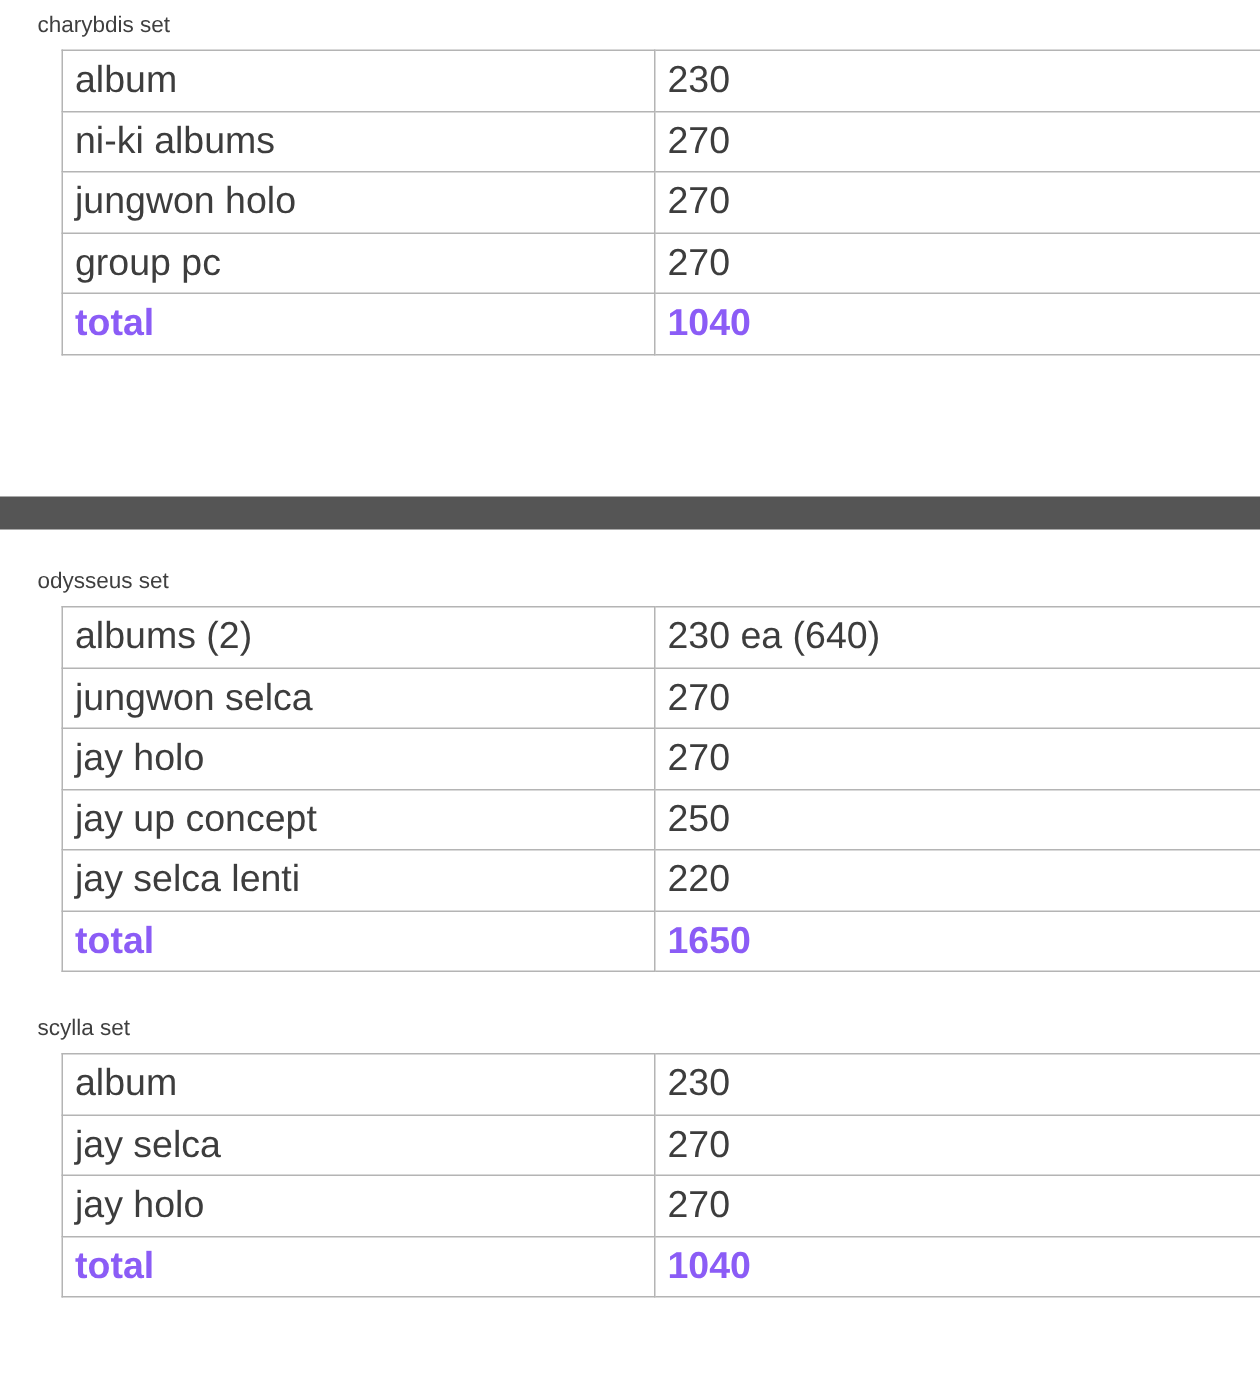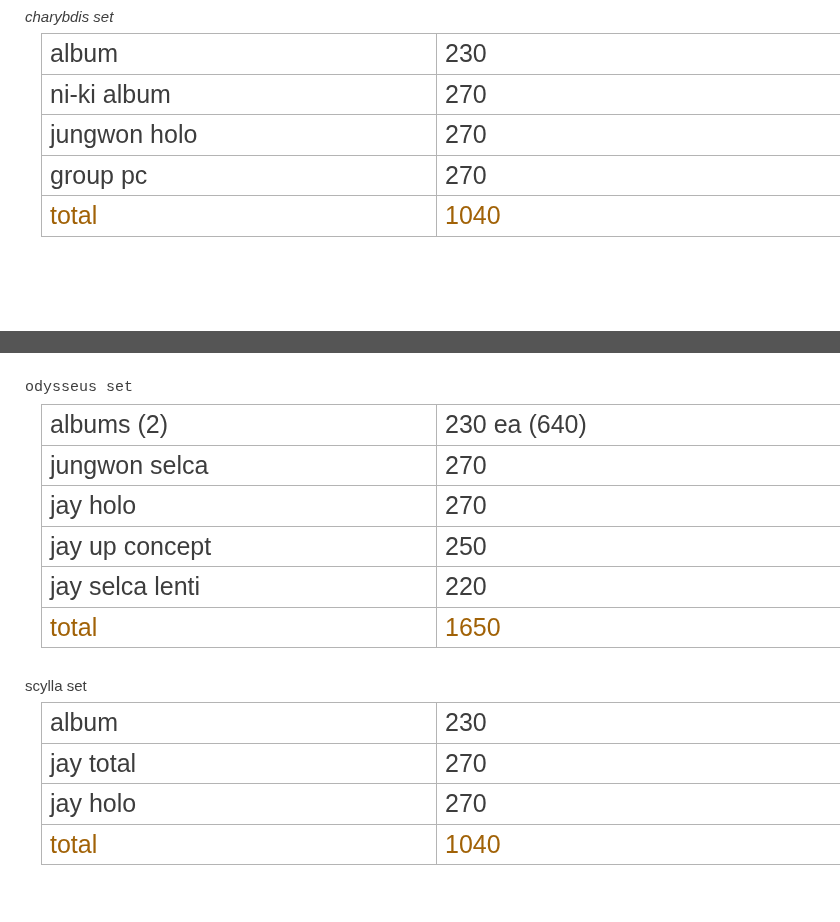--- a/index.html
+++ b/index.html
@@ -1,55 +1,55 @@
 <!DOCTYPE html>
 <html><head>
 <meta charset="utf-8">
 <style>
   html,body{margin:0;padding:0;background:#fff;}
   body{width:840px;height:922px;position:relative;overflow:hidden;font-family:"Liberation Sans","DejaVu Sans",sans-serif;color:#3a3a3a;}
   .caption{position:absolute;left:25px;font-size:15px;color:#3f3f3f;}
   table{position:absolute;left:41px;width:840px;border-collapse:collapse;table-layout:fixed;}
   td{border:1.5px solid #b4b4b4;height:39.5px;padding:0 0 0 8px;font-size:25px;color:#3d3d3d;vertical-align:middle;white-space:nowrap;overflow:hidden;}
   td.c1{width:386px;}
-  tr.total td{font-weight:normal;color:#a16207;}
+  tr.total td{font-weight:bold;color:#8b5cf6;}
   .band{position:absolute;left:0;top:331px;width:840px;height:22px;background:#555555;}
 </style>
 </head>
 <body>
 
-<div class="caption" style="top:8px;font-style:italic;">charybdis set</div>
+<div class="caption" style="top:8px;">charybdis set</div>
 <table style="top:33px;">
   <tbody>
       <tr>
         <td class="c1">album</td>
         <td>230</td>
       </tr>
   <tr>
-        <td class="c1">ni-ki album</td>
+        <td class="c1">ni-ki albums</td>
         <td>270</td>
       </tr>
   <tr>
         <td class="c1">jungwon holo</td>
         <td>270</td>
       </tr>
   <tr>
         <td class="c1">group pc</td>
         <td>270</td>
       </tr>
   <tr class="total">
         <td class="c1">total</td>
         <td>1040</td>
       </tr>
 </tbody>
   </table>
 
 <div class="band"></div>
 
-<div class="caption" style="top:379px;font-family:Liberation Mono, monospace;">odysseus set</div>
+<div class="caption" style="top:379px;">odysseus set</div>
 <table style="top:404px;border-radius:22px;">
   <tbody>
       <tr>
         <td class="c1">albums (2)</td>
         <td>230 ea (640)</td>
       </tr>
   <tr>
         <td class="c1">jungwon selca</td>
         <td>270</td>
       </tr>
@@ -73,21 +73,21 @@
   </table>
 
 <div class="caption" style="top:677px;">scylla set</div>
 <table style="top:702px;">
   <tbody>
       <tr>
         <td class="c1">album</td>
         <td>230</td>
       </tr>
   <tr>
-        <td class="c1">jay total</td>
+        <td class="c1">jay selca</td>
         <td>270</td>
       </tr>
   <tr>
         <td class="c1">jay holo</td>
         <td>270</td>
       </tr>
   <tr class="total">
         <td class="c1">total</td>
         <td>1040</td>
       </tr>

